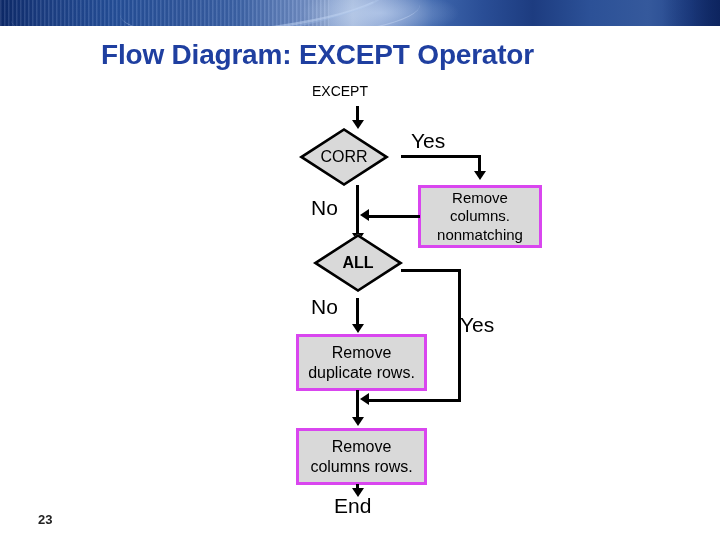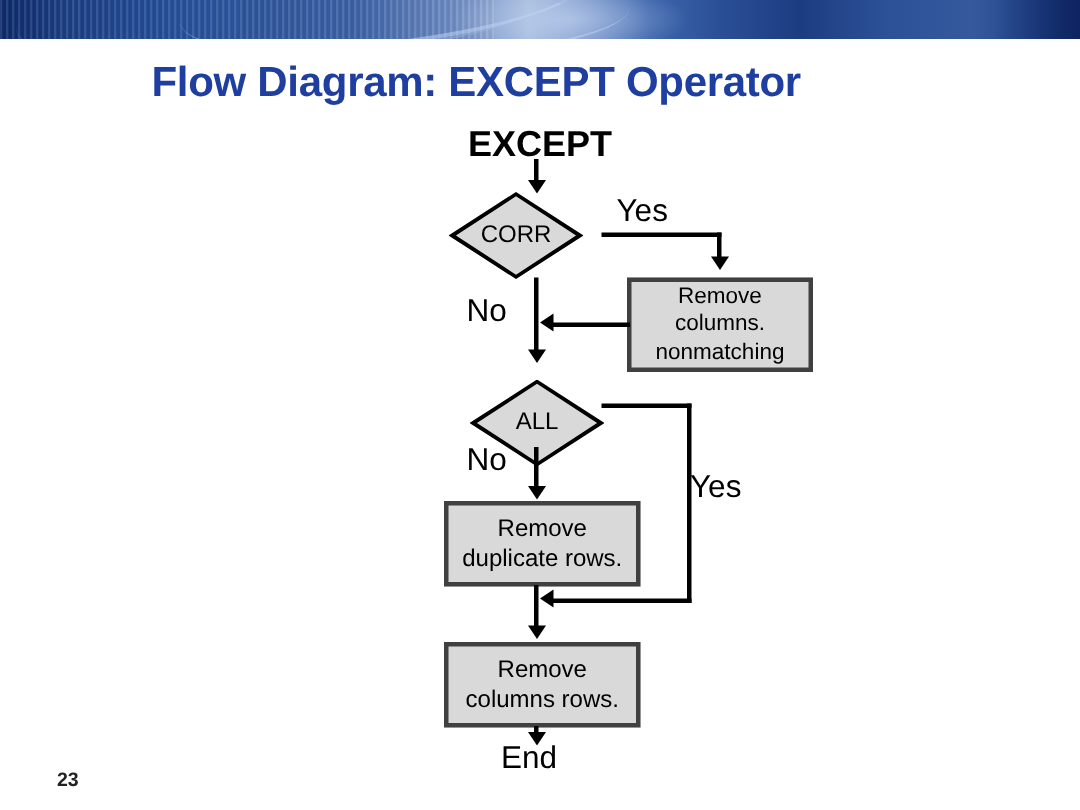--- a/index.html
+++ b/index.html
@@ -71,33 +71,33 @@
   
   #title {
     position:absolute; left:55px; top:39px;
     font-size:28px; font-weight:bold; color:#1F3FA0;
     letter-spacing:-0.2px; white-space:nowrap;margin-left:46px;
   }
 
   
   .plain-label { position:absolute; color:#000; white-space:nowrap; }
 
-  #lbl-except { left:312px; top:83px; font-size:24px; font-weight:bold; }
+  #lbl-except { left:312px; top:83px; font-size:14px; font-weight:normal; }
   #lbl-yes1   { left:411px; top:129px; font-size:21px; }
   #lbl-no1    { left:311px; top:196px; font-size:21px; }
   #lbl-no2    { left:311px; top:295px; font-size:21px; }
   #lbl-yes2   { left:460px; top:313px; font-size:21px; }
   #lbl-end    { left:334px; top:494px; font-size:21px; }
   #page-num   { left:20px; top:512px; font-size:13px; font-weight:bold; color:#222;margin-left:18px; }
 
   
   .node {
     position:absolute;
     background:#D9D9D9;
-    border:3px solid #404040;
+    border:3px solid #d946ef;
     display:flex; align-items:center; justify-content:center;
     text-align:center;
     font-size:15px; color:#000; line-height:1.22;
   }
   #box-nonmatching { left:418px; top:185px;  width:124px; height:63px; }
   #box-duplicate   { left:296px; top:334px;  width:131px; height:57px; font-size:16px; }
   #box-matching    { left:296px; top:428px;  width:131px; height:57px; font-size:16px; }
 
   .diamond {
     position:absolute;
@@ -115,21 +115,21 @@
       50% 0%, 100% 50%, 50% 100%, 0% 50%,
       50% 0%,
       50% 5%, 5.5% 50%, 50% 95%, 94.5% 50%, 50% 5%, 50% 0%);
   }
   .diamond .dlabel {
     position:absolute; inset:0;
     display:flex; align-items:center; justify-content:center;
     font-size:16px; color:#000;
   }
   #dia-corr { left:299px; top:128px; }
-  #dia-all  { left:313px; top:253px; }
+  #dia-all  { left:313px; top:234px;font-weight:bold; }
 
   
   .ln { position:absolute; background:#000; }
   .vl { width:3px; }
   .hl { height:3px; }
 
   .arrow-down {
     position:absolute; width:0; height:0;
     border-left:6px solid transparent;
     border-right:6px solid transparent;

